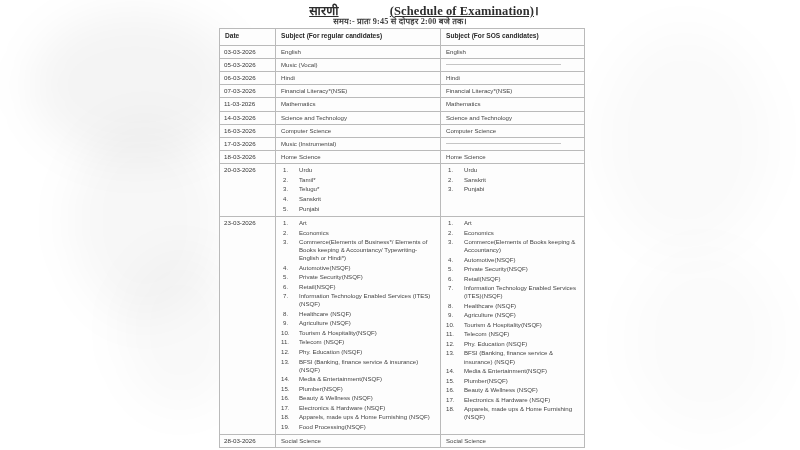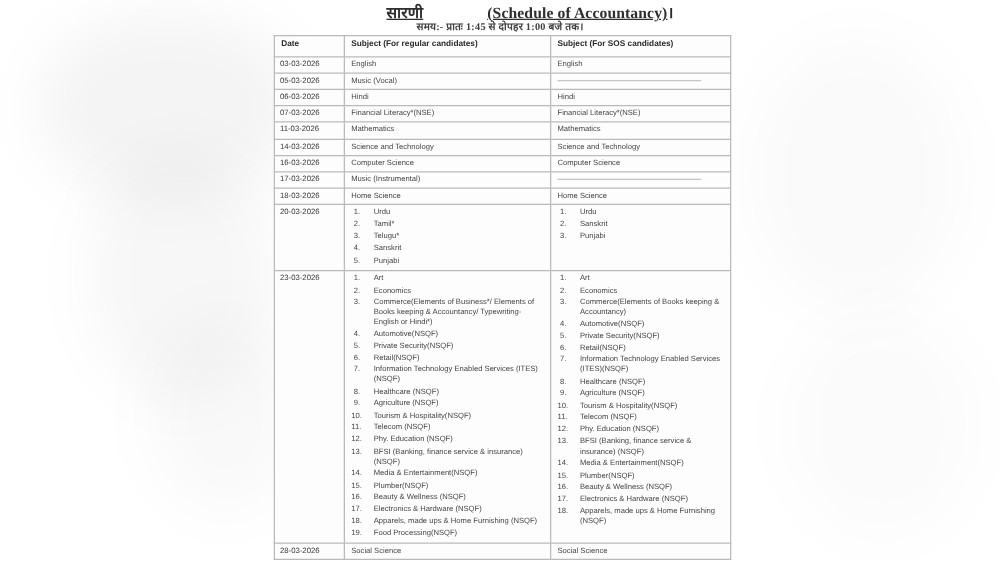--- a/index.html
+++ b/index.html
@@ -92,23 +92,23 @@
 
 <div class="smudge s1"></div>
 <div class="smudge s2"></div>
 <div class="smudge s3"></div>
 <div class="smudge s4"></div>
 <div class="smudge s5"></div>
 
 <div class="doc scan">
 
   <div class="title-wrap">
-    <span class="title"><span class="hi">सारणी</span>&nbsp;<span class="hi">(Schedule of Accountancy)</span><span>।</span></span>
+    <span class="title"><span class="hi">सारणी</span>&nbsp;<span class="hi">(Schedule of Examination)</span><span>।</span></span>
   </div>
-  <div class="subtitle">समय:- प्रातः 1:45 से दोपहर 1:00 बजे तक।</div>
+  <div class="subtitle">समय:- प्रातः 9:45 से दोपहर 2:00 बजे तक।</div>
 
   <div class="table-wrap">
     <table>
       <colgroup>
         <col class="c-date">
         <col class="c-reg">
         <col class="c-sos">
       </colgroup>
       <thead>
         <tr>

